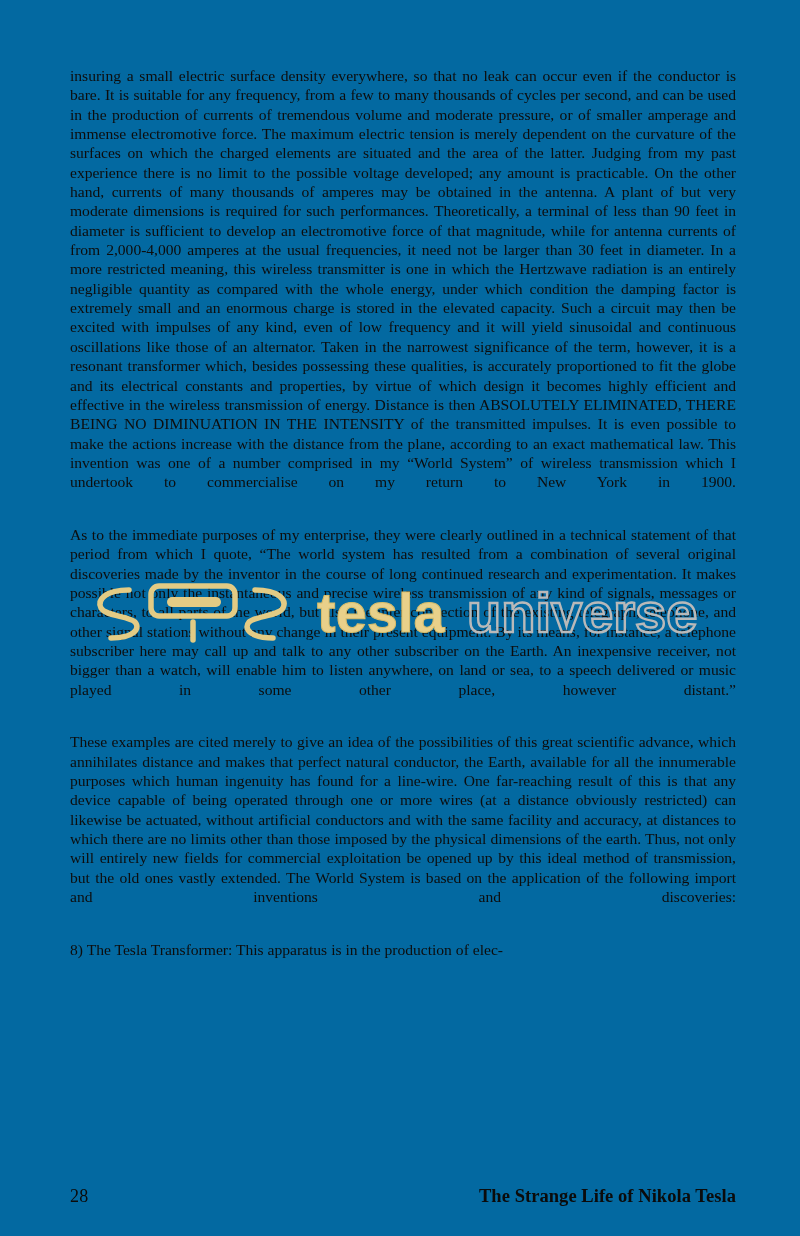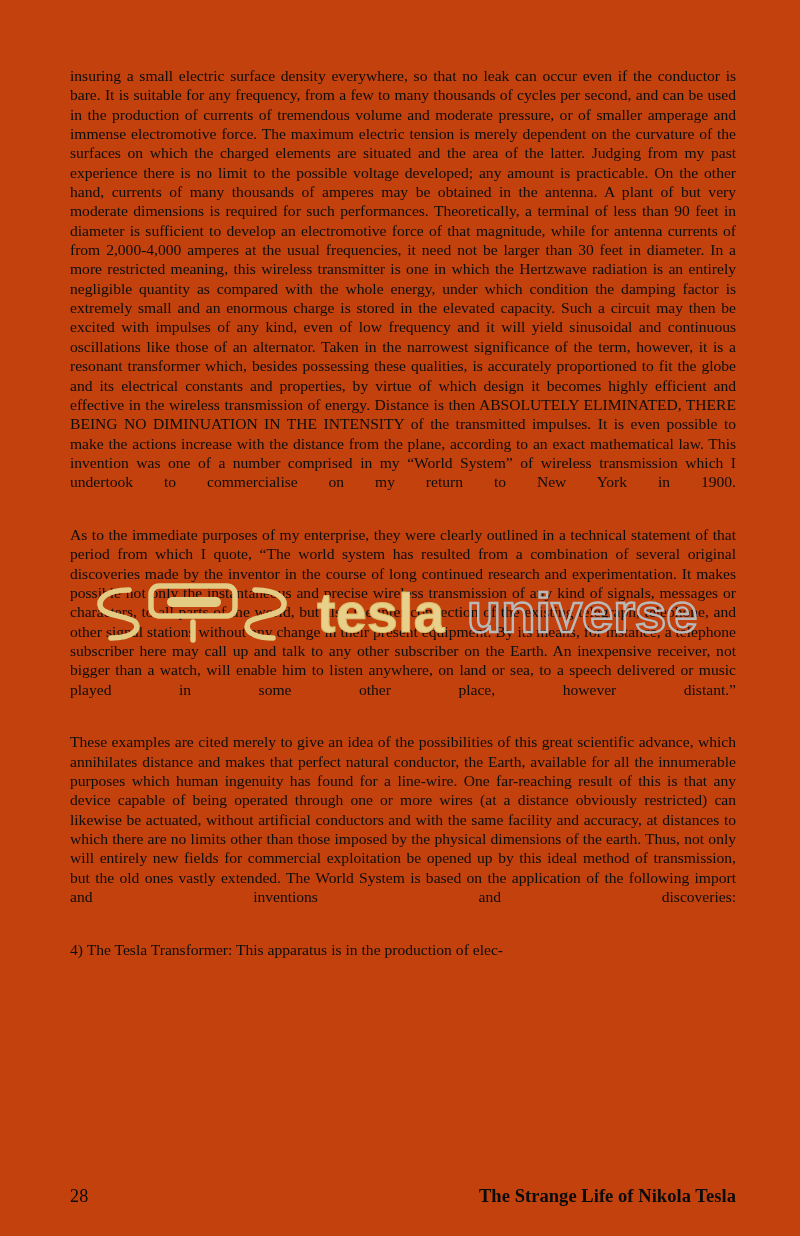--- a/index.html
+++ b/index.html
@@ -14,21 +14,21 @@
     overflow: hidden;
     font-family: "Liberation Serif", "DejaVu Serif", serif;
     color: #0a0a0a;
     -webkit-font-smoothing: none;
   }
 
   
   #page-sheet {
     position: absolute;
     inset: 0;
-    background: #c2410c;
+    background: #0369a1;
   }
 
   
   #text-column {
     position: absolute;
     left: 70px;
     top: 66px;
     width: 666px;
   }
 
@@ -105,21 +105,21 @@
 </style>
 </head>
 <body>
 
 <div id="page-sheet">
 
   <div id="text-column">
     <p class="para">insuring a small electric surface density everywhere, so that no leak can occur even if the conductor is bare. It is suitable for any frequency, from a few to many thousands of cycles per second, and can be used in the production of currents of tremendous volume and moderate pressure, or of smaller amperage and immense electromotive force. The maximum electric tension is merely dependent on the curvature of the surfaces on which the charged elements are situated and the area of the latter. Judging from my past experience there is no limit to the possible voltage developed; any amount is practicable. On the other hand, currents of many thousands of amperes may be obtained in the antenna. A plant of but very moderate dimensions is required for such performances. Theoretically, a terminal of less than 90 feet in diameter is sufficient to develop an electromotive force of that magnitude, while for antenna currents of from 2,000-4,000 amperes at the usual frequencies, it need not be larger than 30 feet in diameter. In a more restricted meaning, this wireless transmitter is one in which the Hertzwave radiation is an entirely negligible quantity as compared with the whole energy, under which condition the damping factor is extremely small and an enormous charge is stored in the elevated capacity. Such a circuit may then be excited with impulses of any kind, even of low frequency and it will yield sinusoidal and continuous oscillations like those of an alternator. Taken in the narrowest significance of the term, however, it is a resonant transformer which, besides possessing these qualities, is accurately proportioned to fit the globe and its electrical constants and properties, by virtue of which design it becomes highly efficient and effective in the wireless transmission of energy. Distance is then ABSOLUTELY ELIMINATED, THERE BEING NO DIMINUATION IN THE INTENSITY of the transmitted impulses. It is even possible to make the actions increase with the distance from the plane, according to an exact mathematical law. This invention was one of a number comprised in my “World System” of wireless transmission which I undertook to commercialise on my return to New York in 1900.</p>
     <p class="para">As to the immediate purposes of my enterprise, they were clearly outlined in a technical statement of that period from which I quote, “The world system has resulted from a combination of several original discoveries made by the inventor in the course of long continued research and experimentation. It makes possible not only the instantaneous and precise wireless transmission of any kind of signals, messages or characters, to all parts of the world, but also the inter-connection of the existing telegraph, telephone, and other signal stations without any change in their present equipment. By its means, for instance, a telephone subscriber here may call up and talk to any other subscriber on the Earth. An inexpensive receiver, not bigger than a watch, will enable him to listen anywhere, on land or sea, to a speech delivered or music played in some other place, however distant.”</p>
     <p class="para">These examples are cited merely to give an idea of the possibilities of this great scientific advance, which annihilates distance and makes that perfect natural conductor, the Earth, available for all the innumerable purposes which human ingenuity has found for a line-wire. One far-reaching result of this is that any device capable of being operated through one or more wires (at a distance obviously restricted) can likewise be actuated, without artificial conductors and with the same facility and accuracy, at distances to which there are no limits other than those imposed by the physical dimensions of the earth. Thus, not only will entirely new fields for commercial exploitation be opened up by this ideal method of transmission, but the old ones vastly extended. The World System is based on the application of the following import and inventions and discoveries:</p>
-    <p class="para no-justify">4) The Tesla Transformer: This apparatus is in the production of elec-</p>
+    <p class="para no-justify">8) The Tesla Transformer: This apparatus is in the production of elec-</p>
   </div>
 
   <div id="watermark">
     <svg viewBox="0 0 666 76" preserveAspectRatio="none" aria-hidden="true">
       <g fill="none" stroke="#e3cb84" stroke-width="5.5" stroke-linecap="round" stroke-linejoin="round">
         <path d="M 40 12 C 16 12, 8 22, 12 30 C 16 38, 40 38, 46 44 C 52 51, 44 60, 22 60"></path>
         <rect x="62" y="8" width="84" height="30" rx="8"></rect>
         <rect x="78" y="19" width="54" height="10" rx="5" fill="#e3cb84" stroke="none"></rect>
         <path d="M 104 44 L 104 62"></path>
         <path d="M 166 12 C 190 12, 198 22, 194 30 C 190 38, 166 38, 160 44 C 154 51, 162 60, 184 60"></path>

